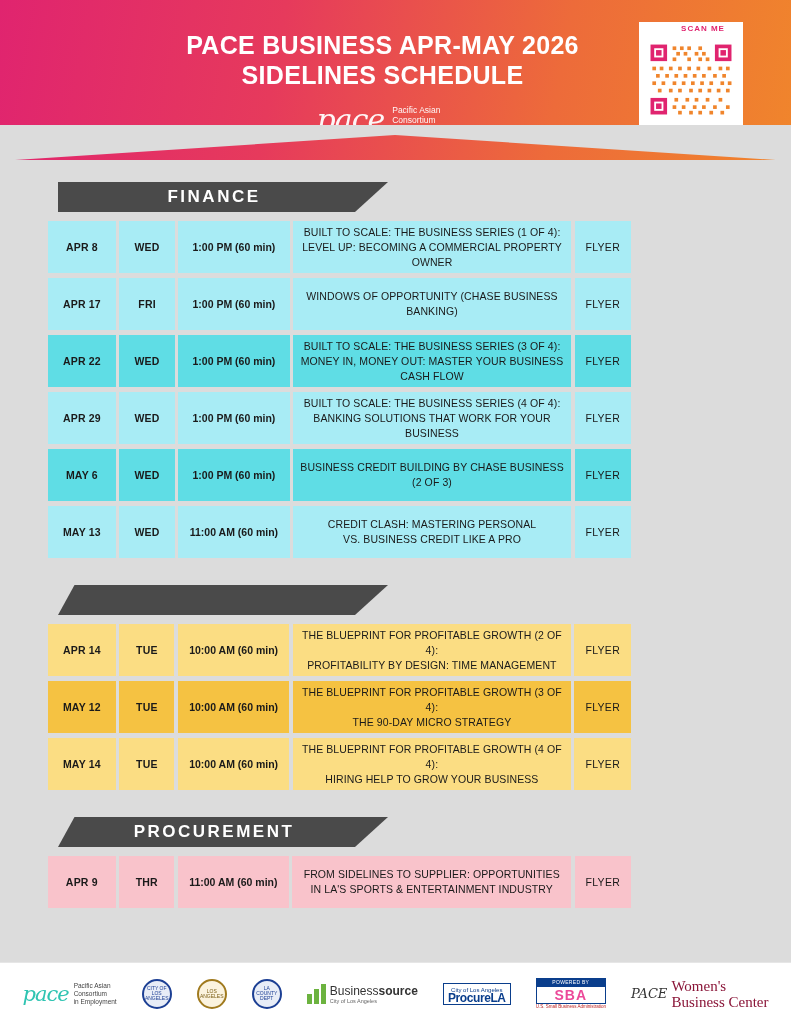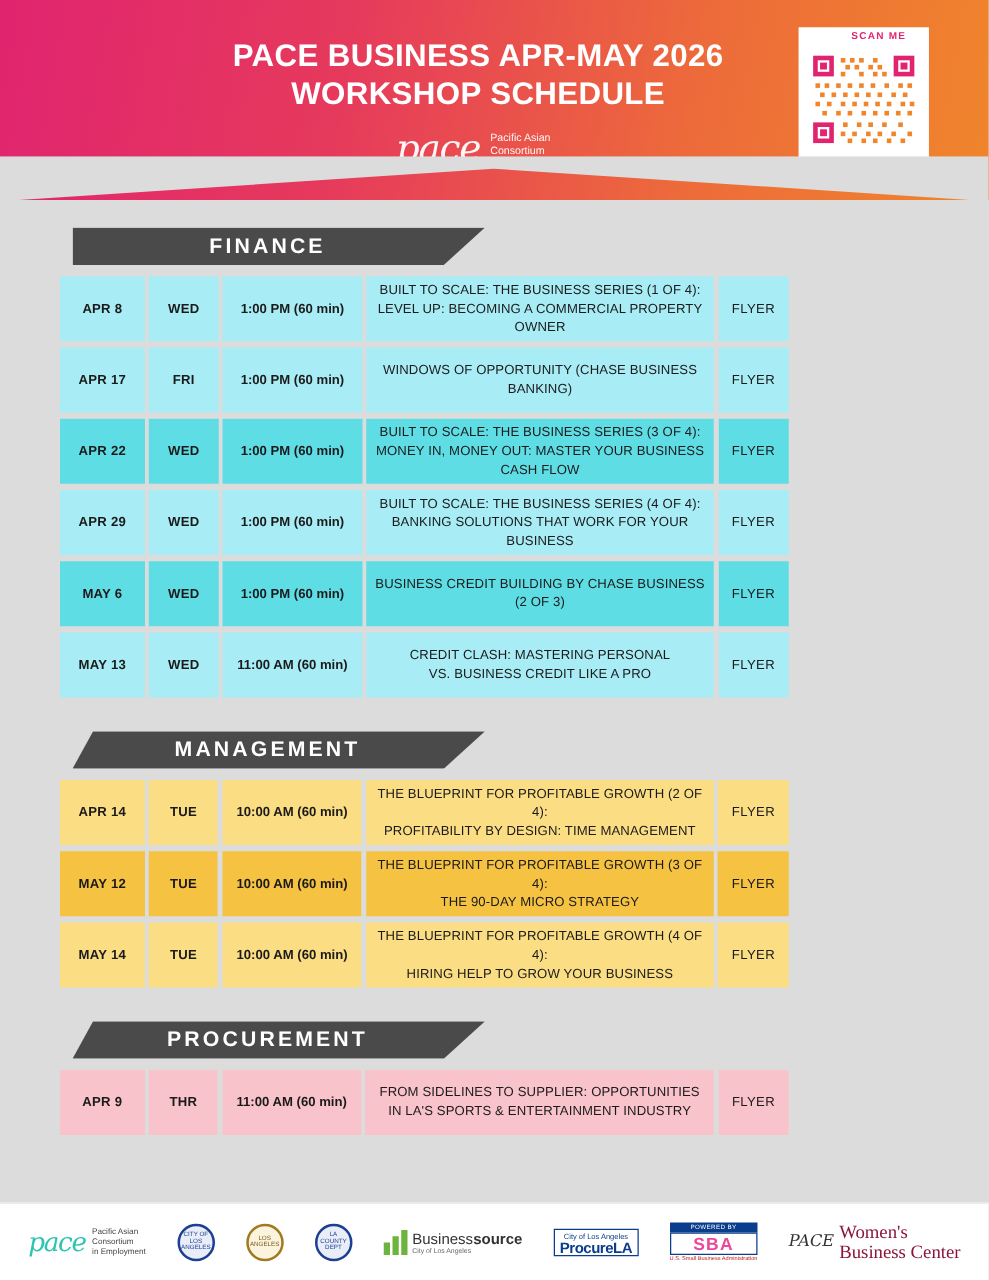--- a/index.html
+++ b/index.html
@@ -184,21 +184,21 @@
   .wbc-text { font-family: "Liberation Serif", serif; color: #8a1538; font-size: 15px; line-height: 16px; }
 </style>
 </head>
 <body>
 
 <div class="page">
 
   <div class="header">
     <div class="title-wrap">
       <div class="title-line">PACE BUSINESS APR-MAY 2026</div>
-      <div class="title-line">WORKSHOP SCHEDULE</div>
+      <div class="title-line">SIDELINES SCHEDULE</div>
       <div class="pace-logo-hdr">
         <div class="pace-word">pace</div>
         <div class="pace-sub">
           <div>Pacific Asian</div>
           <div>Consortium</div>
           <div>in Employment</div>
         </div>
       </div>
     </div>
 
@@ -381,21 +381,20 @@
             <div>VS. BUSINESS CREDIT LIKE A PRO</div>
           </td>
           <td class="gap"></td>
           <td class="c-flyer fin-b">FLYER</td>
         </tr>
       </tbody>
     </table>
 
     <div class="section-banner">
       <div class="banner-shape cut-left"></div>
-      <div class="banner-text">MANAGEMENT</div>
     </div>
     <table class="sched">
       <tbody>
         <tr>
           <td class="c-date mgmt-b">APR 14</td>
           <td class="gap"></td>
           <td class="c-day mgmt-b">TUE</td>
           <td class="gap"></td>
           <td class="c-time mgmt-b">10:00 AM (60 min)</td>
           <td class="gap"></td>

